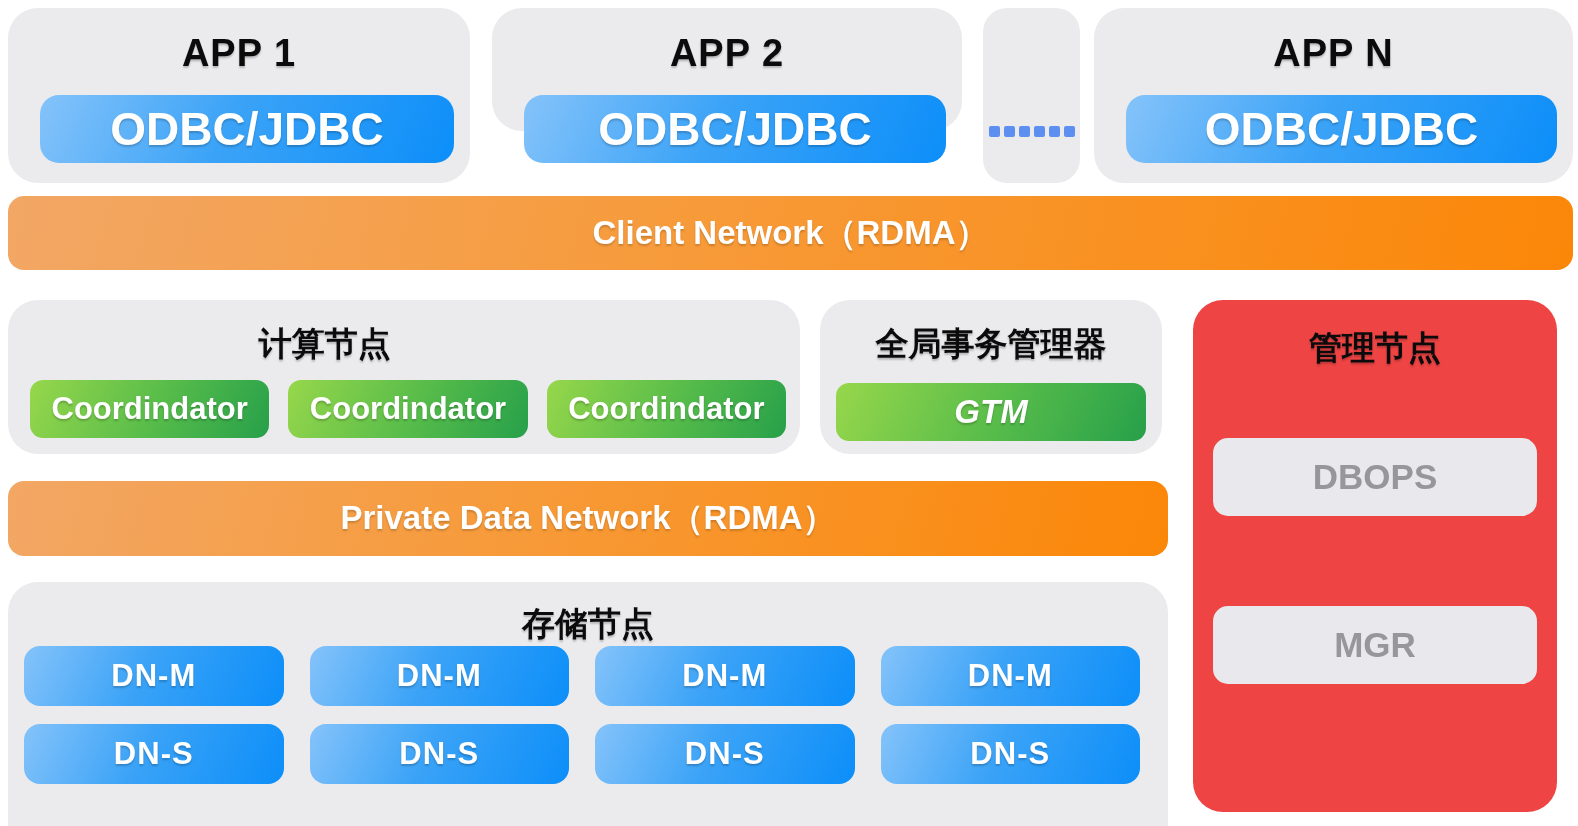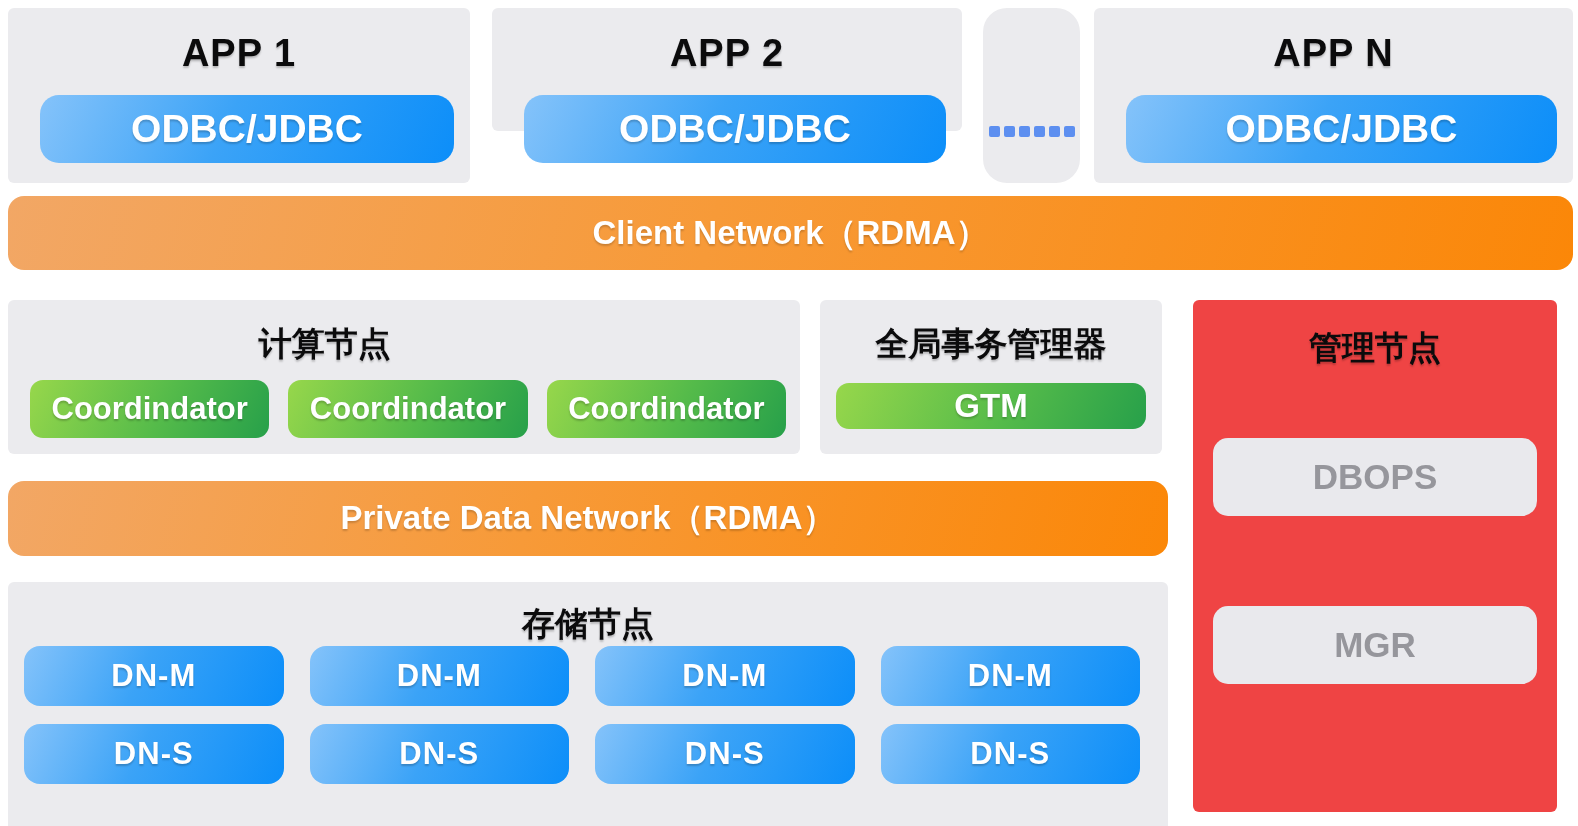--- a/index.html
+++ b/index.html
@@ -2,56 +2,56 @@
 <html><head>
 <meta charset="utf-8">
 <style>
   * { margin:0; padding:0; box-sizing:border-box; }
   html,body { background:#ffffff; }
   body { font-family:"Liberation Sans","DejaVu Sans",sans-serif; }
 
   .stage { position:relative; width:1578px; height:826px; background:#ffffff; overflow:hidden; }
 
   
-  .panel { position:absolute; background:#ebebee; border-radius:6px; }
+  .panel { position:absolute; background:#ebebee; border-radius:30px; }
   .panel.mgmt { background:#ef4444; }
 
   .box-title {
     position:absolute; left:0; width:100%; text-align:center;
     font-weight:800; color:#0b0b0c;
     text-shadow:0 2px 2px rgba(0,0,0,.22);
     white-space:nowrap;
   }
   .app-title { top:24px; font-size:38px; letter-spacing:1px; }
   .cn-title  { top:22px; font-size:33px; }
 
   
   .pill {
     position:absolute; display:flex; align-items:center; justify-content:center;
     color:#ffffff; font-weight:800; white-space:nowrap;
     text-shadow:0 2px 2px rgba(0,0,0,.20);
   }
   .blue  { background:linear-gradient(115deg,#85c3fa 0%,#3ba3f7 45%,#0c8ef9 100%); }
   .green { background:linear-gradient(115deg,#97d74b 0%,#55bb4a 55%,#27a04a 100%); }
 
-  .app-pill { left:32px; right:16px; top:87px; height:68px; border-radius:19px; font-size:39px; }
+  .app-pill { left:32px; right:16px; top:87px; height:68px; border-radius:19px; font-size:46px; }
 
   
   .netbar {
     position:absolute; display:flex; align-items:center; justify-content:center;
     background:linear-gradient(105deg,#f2a765 0%,#f79a38 45%,#fb8708 100%);
     border-radius:16px; color:#fff; font-weight:800; font-size:33px;
     text-shadow:0 2px 2px rgba(0,0,0,.18); white-space:nowrap;
   }
 
   
   .coord-row { position:absolute; left:22px; right:14px; top:80px; height:58px; display:flex; gap:19px; }
   .coord-pill { position:relative; flex:1; height:58px; border-radius:13px; font-size:31px; }
 
-  .gtm-pill { left:16px; right:16px; top:83px; height:46px; border-radius:13px; font-size:33px; }
+  .gtm-pill { left:16px; right:16px; top:83px; height:58px; border-radius:13px; font-size:33px;font-style:italic; }
 
   
   .mgmt-title { top:26px; }
   .mgmt-pill {
     position:absolute; left:20px; right:20px; height:78px;
     background:#e9e9ed; border-radius:15px;
     display:flex; align-items:center; justify-content:center;
     color:#96969c; font-weight:800; font-size:35px;
     text-shadow:none;
   }

